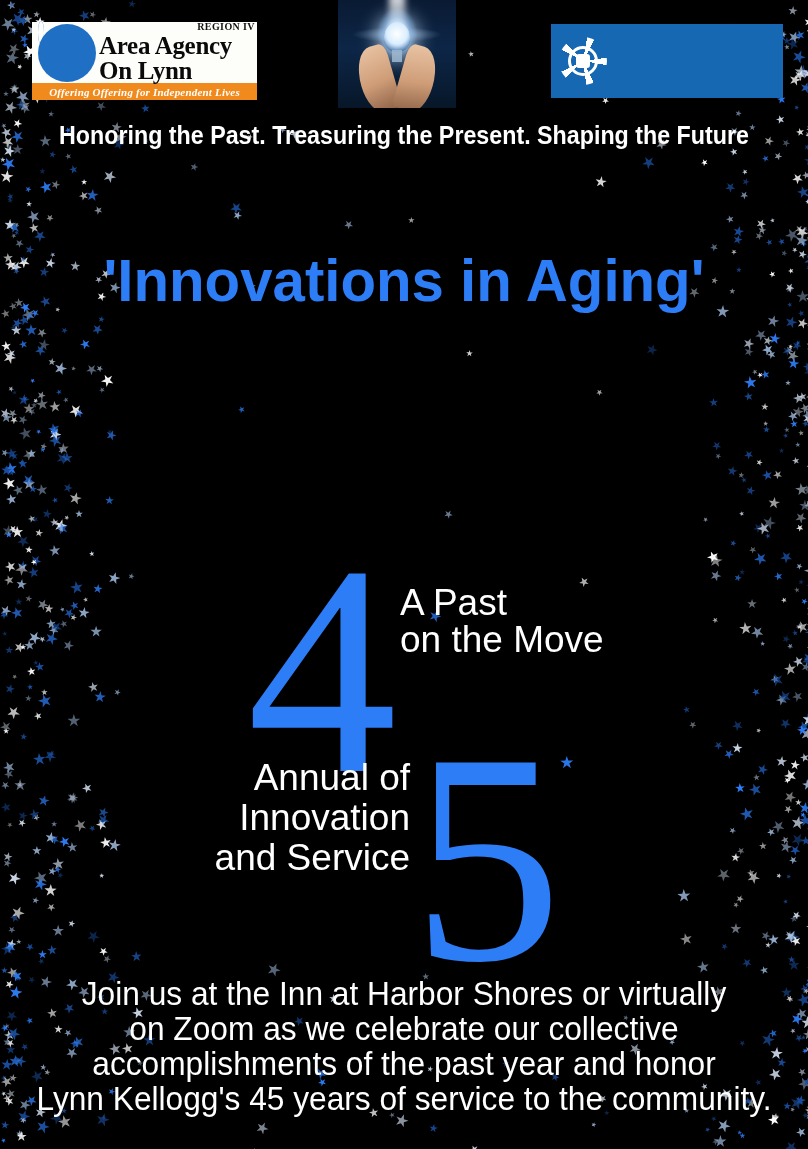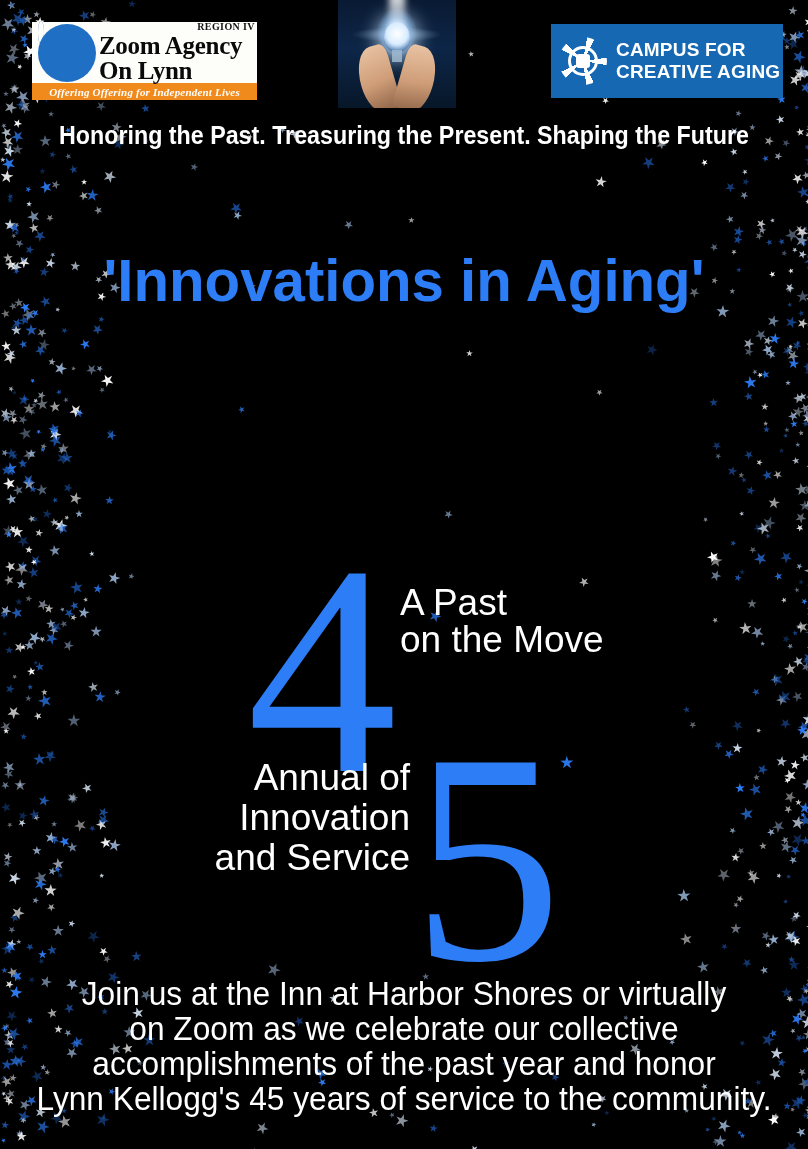--- a/index.html
+++ b/index.html
@@ -1021,21 +1021,21 @@
     <div id="aaa-logo">
       <div id="aaa-top">
         <div id="aaa-mark">
           <span class="ring"></span>
           <span class="c1"></span>
           <span class="c2"></span>
           <span class="c3"></span>
         </div>
         <div id="aaa-words">
           <div id="aaa-region">REGION IV</div>
-          <div id="aaa-l1">Zoom Agency</div>
+          <div id="aaa-l1">Area Agency</div>
           <div id="aaa-l2">On Lynn</div>
         </div>
       </div>
       <div id="aaa-bar">
         <span id="aaa-tag">Offering Offering for Independent Lives</span>
       </div>
     </div>
 
     <div id="bulb">
       <span class="beam"></span>
@@ -1044,24 +1044,20 @@
       <span class="hand hl"></span>
       <span class="hand hr"></span>
     </div>
 
     <div id="cca-logo">
       <div id="cca-mark">
         <span class="o"></span>
         <span class="i"></span>
         <span class="sq"></span>
       </div>
-      <div id="cca-text">
-        <div>CAMPUS FOR</div>
-        <div>CREATIVE AGING</div>
-      </div>
     </div>
 
     <div id="tagline">Honoring the Past.  Treasuring the Present.  Shaping the Future</div>
   </div>
 
   <div id="title">'Innovations in Aging'</div>
 
 
   <div id="num45">
     <div id="big4">4</div>

